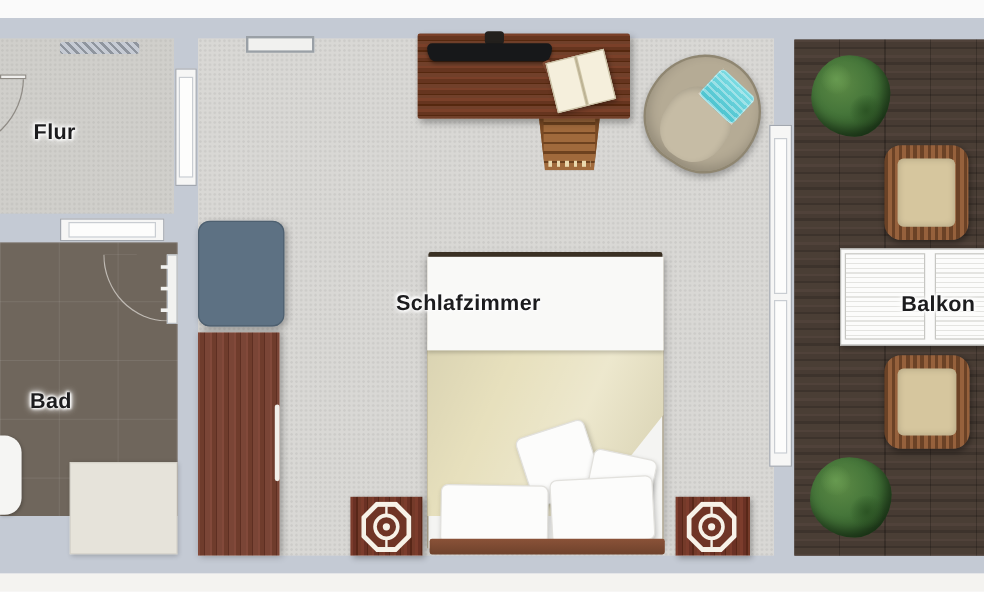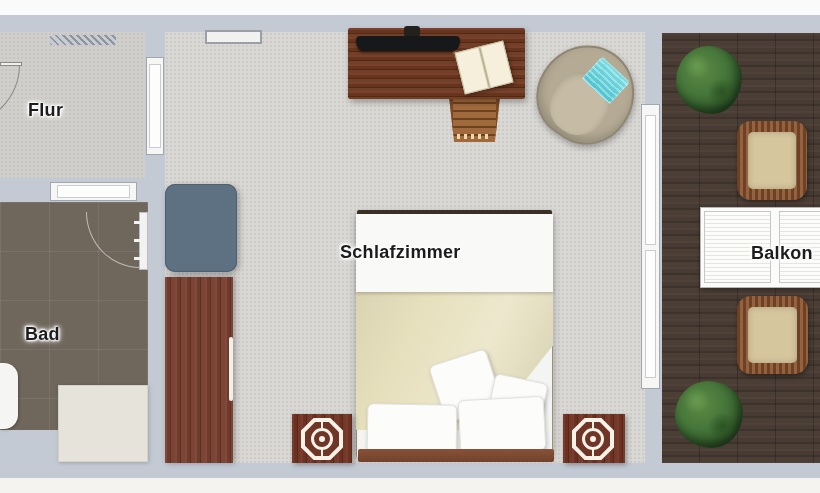--- a/index.html
+++ b/index.html
@@ -128,21 +128,21 @@
     border:1px solid #b5b5b1;box-shadow:1px 2px 5px rgba(0,0,0,.35);box-sizing:border-box;}
   .table-half{position:absolute;top:3px;height:72px;border:1px solid #c6c6c2;box-sizing:border-box;
     background:repeating-linear-gradient(180deg,#fcfcfb 0 3px,#e4e4e1 3px 4px);}
   .table-half-left{left:3px;width:67px;}
   .table-half-right{left:78px;width:42px;}
   
   .room-label{font-weight:bold;font-size:18px;color:#1c1c1e;letter-spacing:.3px;white-space:nowrap;
     text-shadow:0 0 3px #fff,0 0 5px #fff,0 0 7px #fff,1px 1px 2px #fff,-1px -1px 2px #fff;}
   .label-flur{left:28px;top:100px;}
   .label-bad{left:25px;top:324px;}
-  .label-schlafzimmer{left:340px;top:242px;}
+  .label-schlafzimmer{left:330px;top:242px;}
   .label-balkon{left:751px;top:243px;}
 </style>
 </head>
 <body>
 
 <div id="plan">
 
   <div class="abs wall-layer"></div>
   <div class="abs outer-bottom"></div>
   <div class="abs floor-flur"></div>

